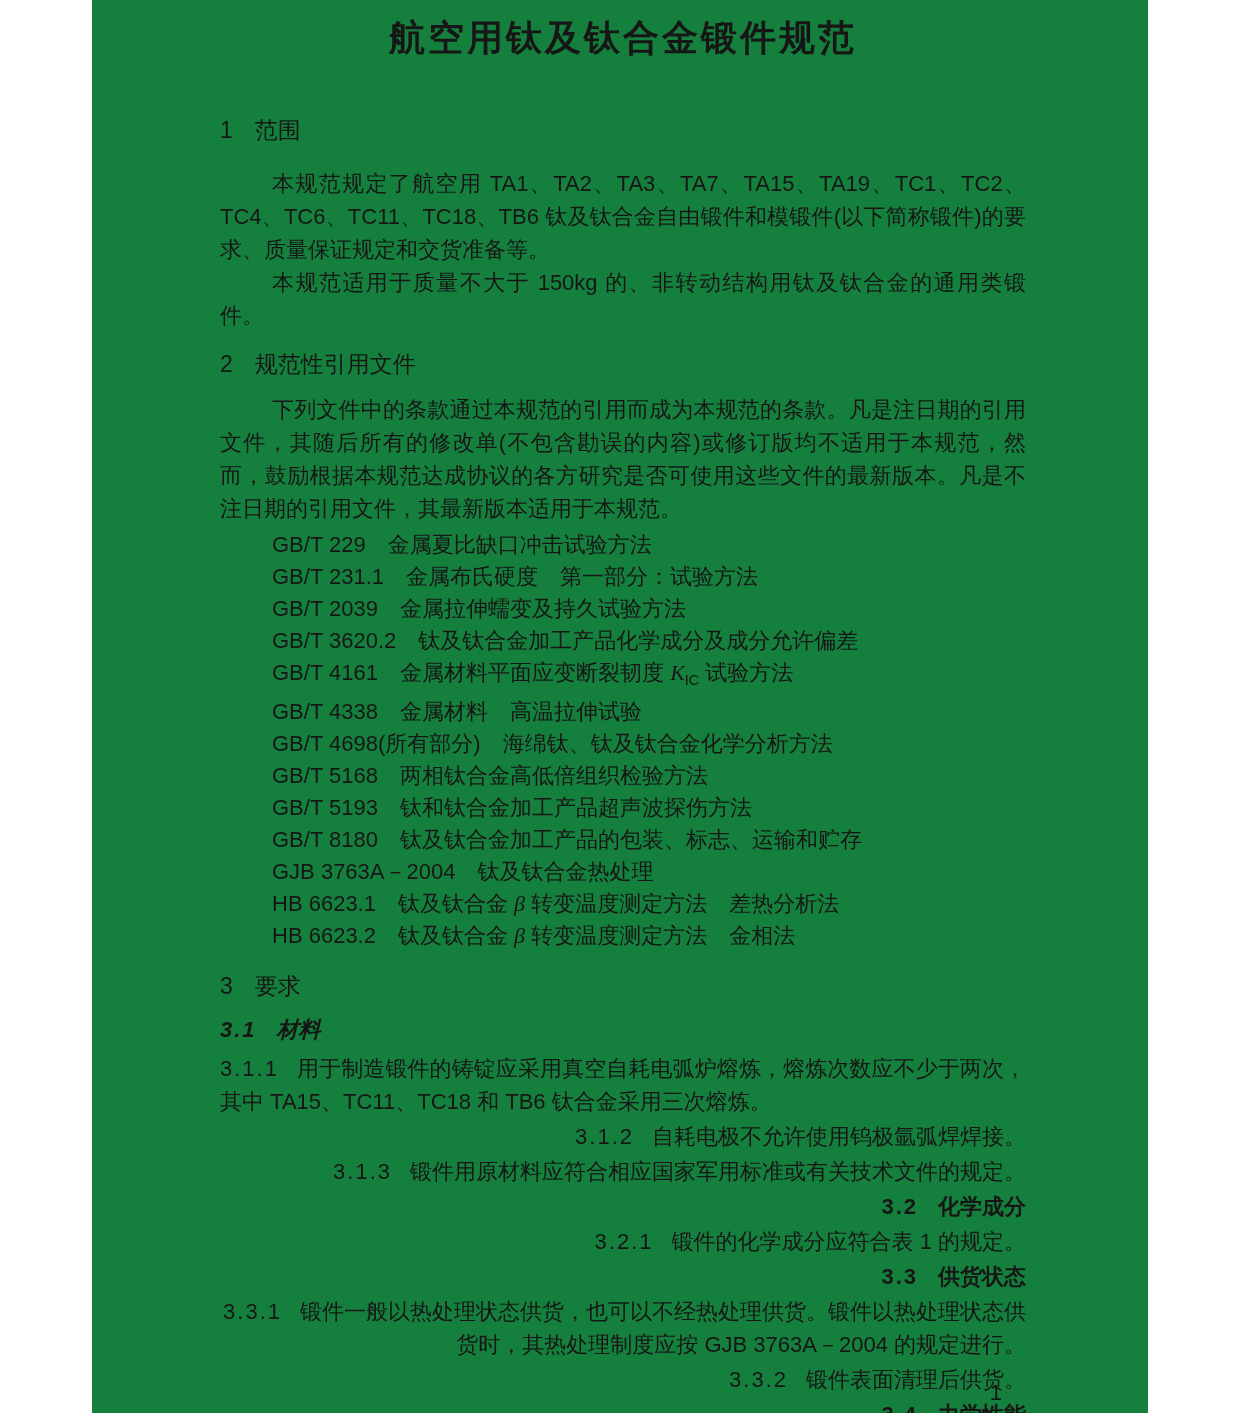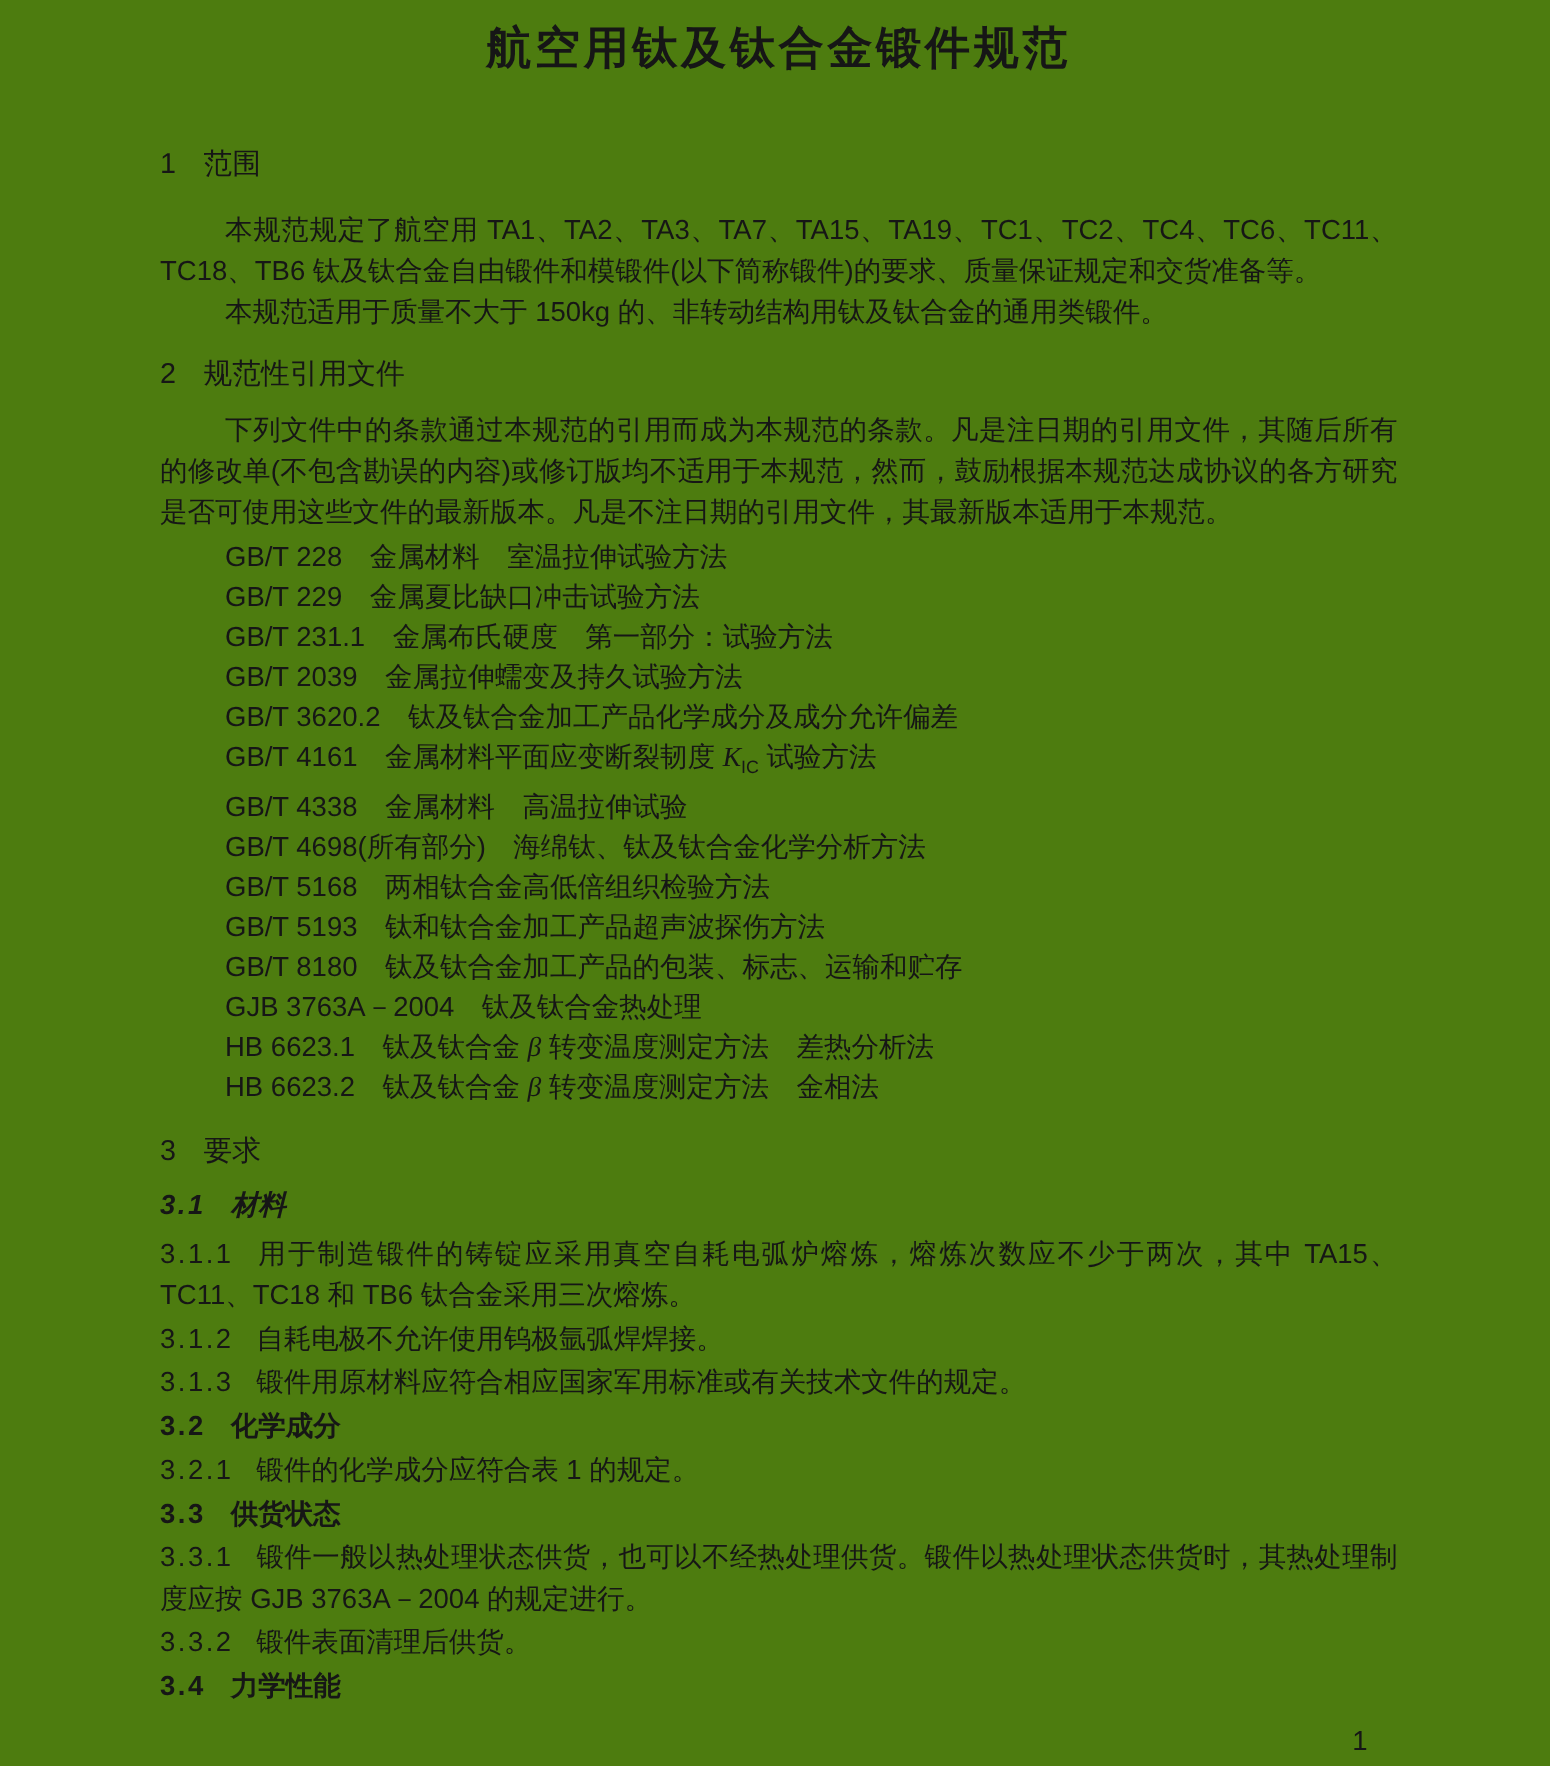--- a/index.html
+++ b/index.html
@@ -1,21 +1,21 @@
 <!DOCTYPE html>
 <html><head>
 <meta charset="utf-8">
 <style>
   html, body { margin: 0; padding: 0; background: #ffffff; }
   .page {
     position: relative;
-    width: 1240px;
+    width: 1056px;
     height: 1413px;
     margin: 0 auto;
-    background: #4d7c0f;
+    background: #15803d;
     color: #161616;
     font-family: "Liberation Sans", sans-serif;
     box-sizing: border-box;
     padding: 14px 122px 0 128px;
     overflow: hidden;
   }
   .doc-title {
     margin: 0;
     font-size: 36px;
     font-weight: 700;
@@ -57,21 +57,21 @@
   .clause-num { margin-right: 18px; letter-spacing: 2px; }
   .sym { font-style: italic; font-family: "Liberation Serif", serif; }
   sub.sym-sub { font-size: 0.65em; }
   .mt-title { margin-top: 52px; }
   .mt-para  { margin-top: 20px; }
   .mt-h2    { margin-top: 16px; }
   .mt-intro { margin-top: 12px; }
   .mt-refs  { margin-top: 4px; }
   .mt-h3    { margin-top: 18px; }
   .mt-sub   { margin-top: 10px; font-style: italic; }
-  .mt-cl    { margin-top: 2px; }
+  .mt-cl    { margin-top: 2px; text-align: right; }
   .mt-cl1   { margin-top: 6px; }
   .page-num {
     position: absolute;
     right: 146px;
     bottom: 8px;
     font-size: 22px;
     line-height: 24px;
   }
 </style>
 </head>
@@ -88,21 +88,20 @@
   <p class="para indent mt-para">本规范规定了航空用 TA1、TA2、TA3、TA7、TA15、TA19、TC1、TC2、TC4、TC6、TC11、TC18、TB6 钛及钛合金自由锻件和模锻件(以下简称锻件)的要求、质量保证规定和交货准备等。</p>
   <p class="para indent">本规范适用于质量不大于 150kg 的、非转动结构用钛及钛合金的通用类锻件。</p>
 
   <div class="h-l1 mt-h2">
     <span class="num">2</span><span>规范性引用文件</span>
   </div>
 
   <p class="para indent mt-intro">下列文件中的条款通过本规范的引用而成为本规范的条款。凡是注日期的引用文件，其随后所有的修改单(不包含勘误的内容)或修订版均不适用于本规范，然而，鼓励根据本规范达成协议的各方研究是否可使用这些文件的最新版本。凡是不注日期的引用文件，其最新版本适用于本规范。</p>
 
   <div class="mt-refs">
-    <div class="ref-line"><span class="ref-code">GB/T 228</span><span>金属材料　室温拉伸试验方法</span></div>
     <div class="ref-line"><span class="ref-code">GB/T 229</span><span>金属夏比缺口冲击试验方法</span></div>
     <div class="ref-line"><span class="ref-code">GB/T 231.1</span><span>金属布氏硬度　第一部分：试验方法</span></div>
     <div class="ref-line"><span class="ref-code">GB/T 2039</span><span>金属拉伸蠕变及持久试验方法</span></div>
     <div class="ref-line"><span class="ref-code">GB/T 3620.2</span><span>钛及钛合金加工产品化学成分及成分允许偏差</span></div>
     <div class="ref-line"><span class="ref-code">GB/T 4161</span><span><span>金属材料平面应变断裂韧度 </span><span class="sym">K</span><sub class="sym-sub">IC</sub><span> 试验方法</span></span></div>
     <div class="ref-line"><span class="ref-code">GB/T 4338</span><span>金属材料　高温拉伸试验</span></div>
     <div class="ref-line"><span class="ref-code">GB/T 4698(所有部分)</span><span>海绵钛、钛及钛合金化学分析方法</span></div>
     <div class="ref-line"><span class="ref-code">GB/T 5168</span><span>两相钛合金高低倍组织检验方法</span></div>
     <div class="ref-line"><span class="ref-code">GB/T 5193</span><span>钛和钛合金加工产品超声波探伤方法</span></div>
     <div class="ref-line"><span class="ref-code">GB/T 8180</span><span>钛及钛合金加工产品的包装、标志、运输和贮存</span></div>

